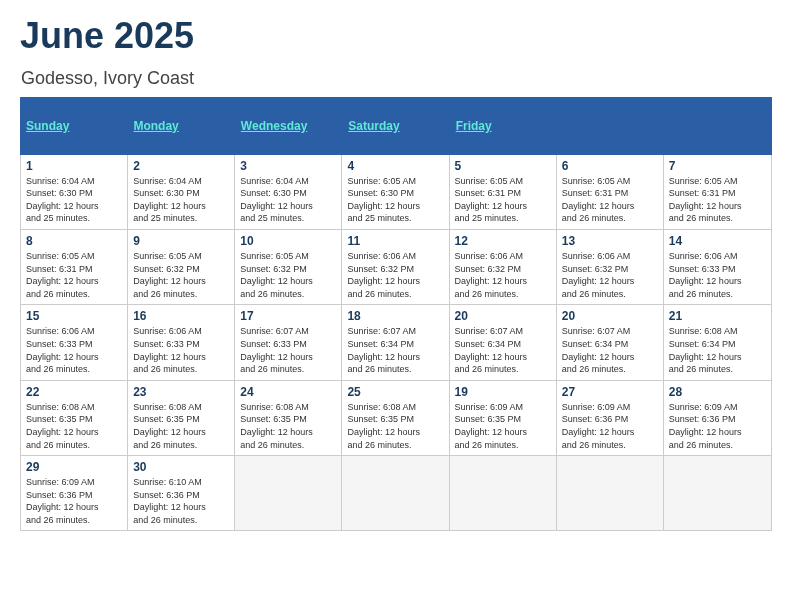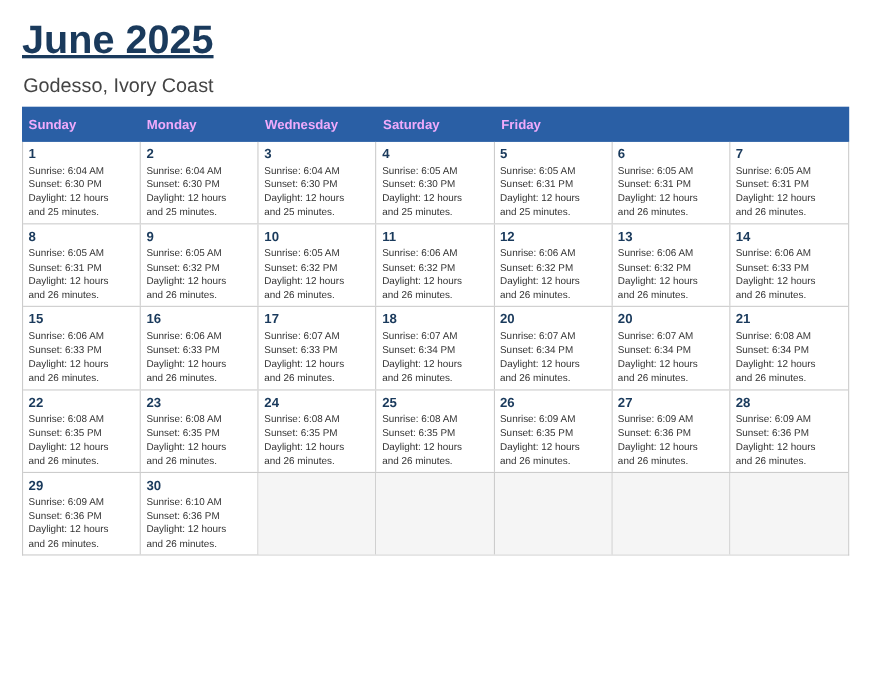--- a/index.html
+++ b/index.html
@@ -42,43 +42,43 @@
       margin-left: 2px;
     }
     .title-block {
       text-align: right;
     }
     .month-title {
       font-size: 36px;
       font-weight: bold;
       color: #1a3a5c;
       line-height: 1.1;
-      text-decoration: underline;
     }
     .location {
       font-size: 18px;
       color: #444;
       margin-top: 12px;
     }
     .calendar {
       flex: 1;
       display: flex;
       flex-direction: column;
     }
     .cal-header {
       display: grid;
       grid-template-columns: repeat(7, 1fr);
       background: #2a5fa5;
     }
     .cal-header-cell {
-      color: #f0abfc;
+      color: #5eead4;
       font-size: 12px;
       font-weight: bold;
-      padding: 9px 6px;
+      padding: 22px 6px;
       text-align: left;
+      text-decoration: underline;
     }
     .cal-body {
       flex: 1;
       display: flex;
       flex-direction: column;
     }
     .cal-row {
       display: grid;
       grid-template-columns: repeat(7, 1fr);
       flex: 1;
@@ -313,21 +313,21 @@
               <div class="cell-line">and 26 minutes.</div>
             </div>
             <div class="cal-cell">
               <div class="day-num">25</div>
               <div class="cell-line">Sunrise: 6:08 AM</div>
               <div class="cell-line">Sunset: 6:35 PM</div>
               <div class="cell-line">Daylight: 12 hours</div>
               <div class="cell-line">and 26 minutes.</div>
             </div>
             <div class="cal-cell">
-              <div class="day-num">26</div>
+              <div class="day-num">19</div>
               <div class="cell-line">Sunrise: 6:09 AM</div>
               <div class="cell-line">Sunset: 6:35 PM</div>
               <div class="cell-line">Daylight: 12 hours</div>
               <div class="cell-line">and 26 minutes.</div>
             </div>
             <div class="cal-cell">
               <div class="day-num">27</div>
               <div class="cell-line">Sunrise: 6:09 AM</div>
               <div class="cell-line">Sunset: 6:36 PM</div>
               <div class="cell-line">Daylight: 12 hours</div>

